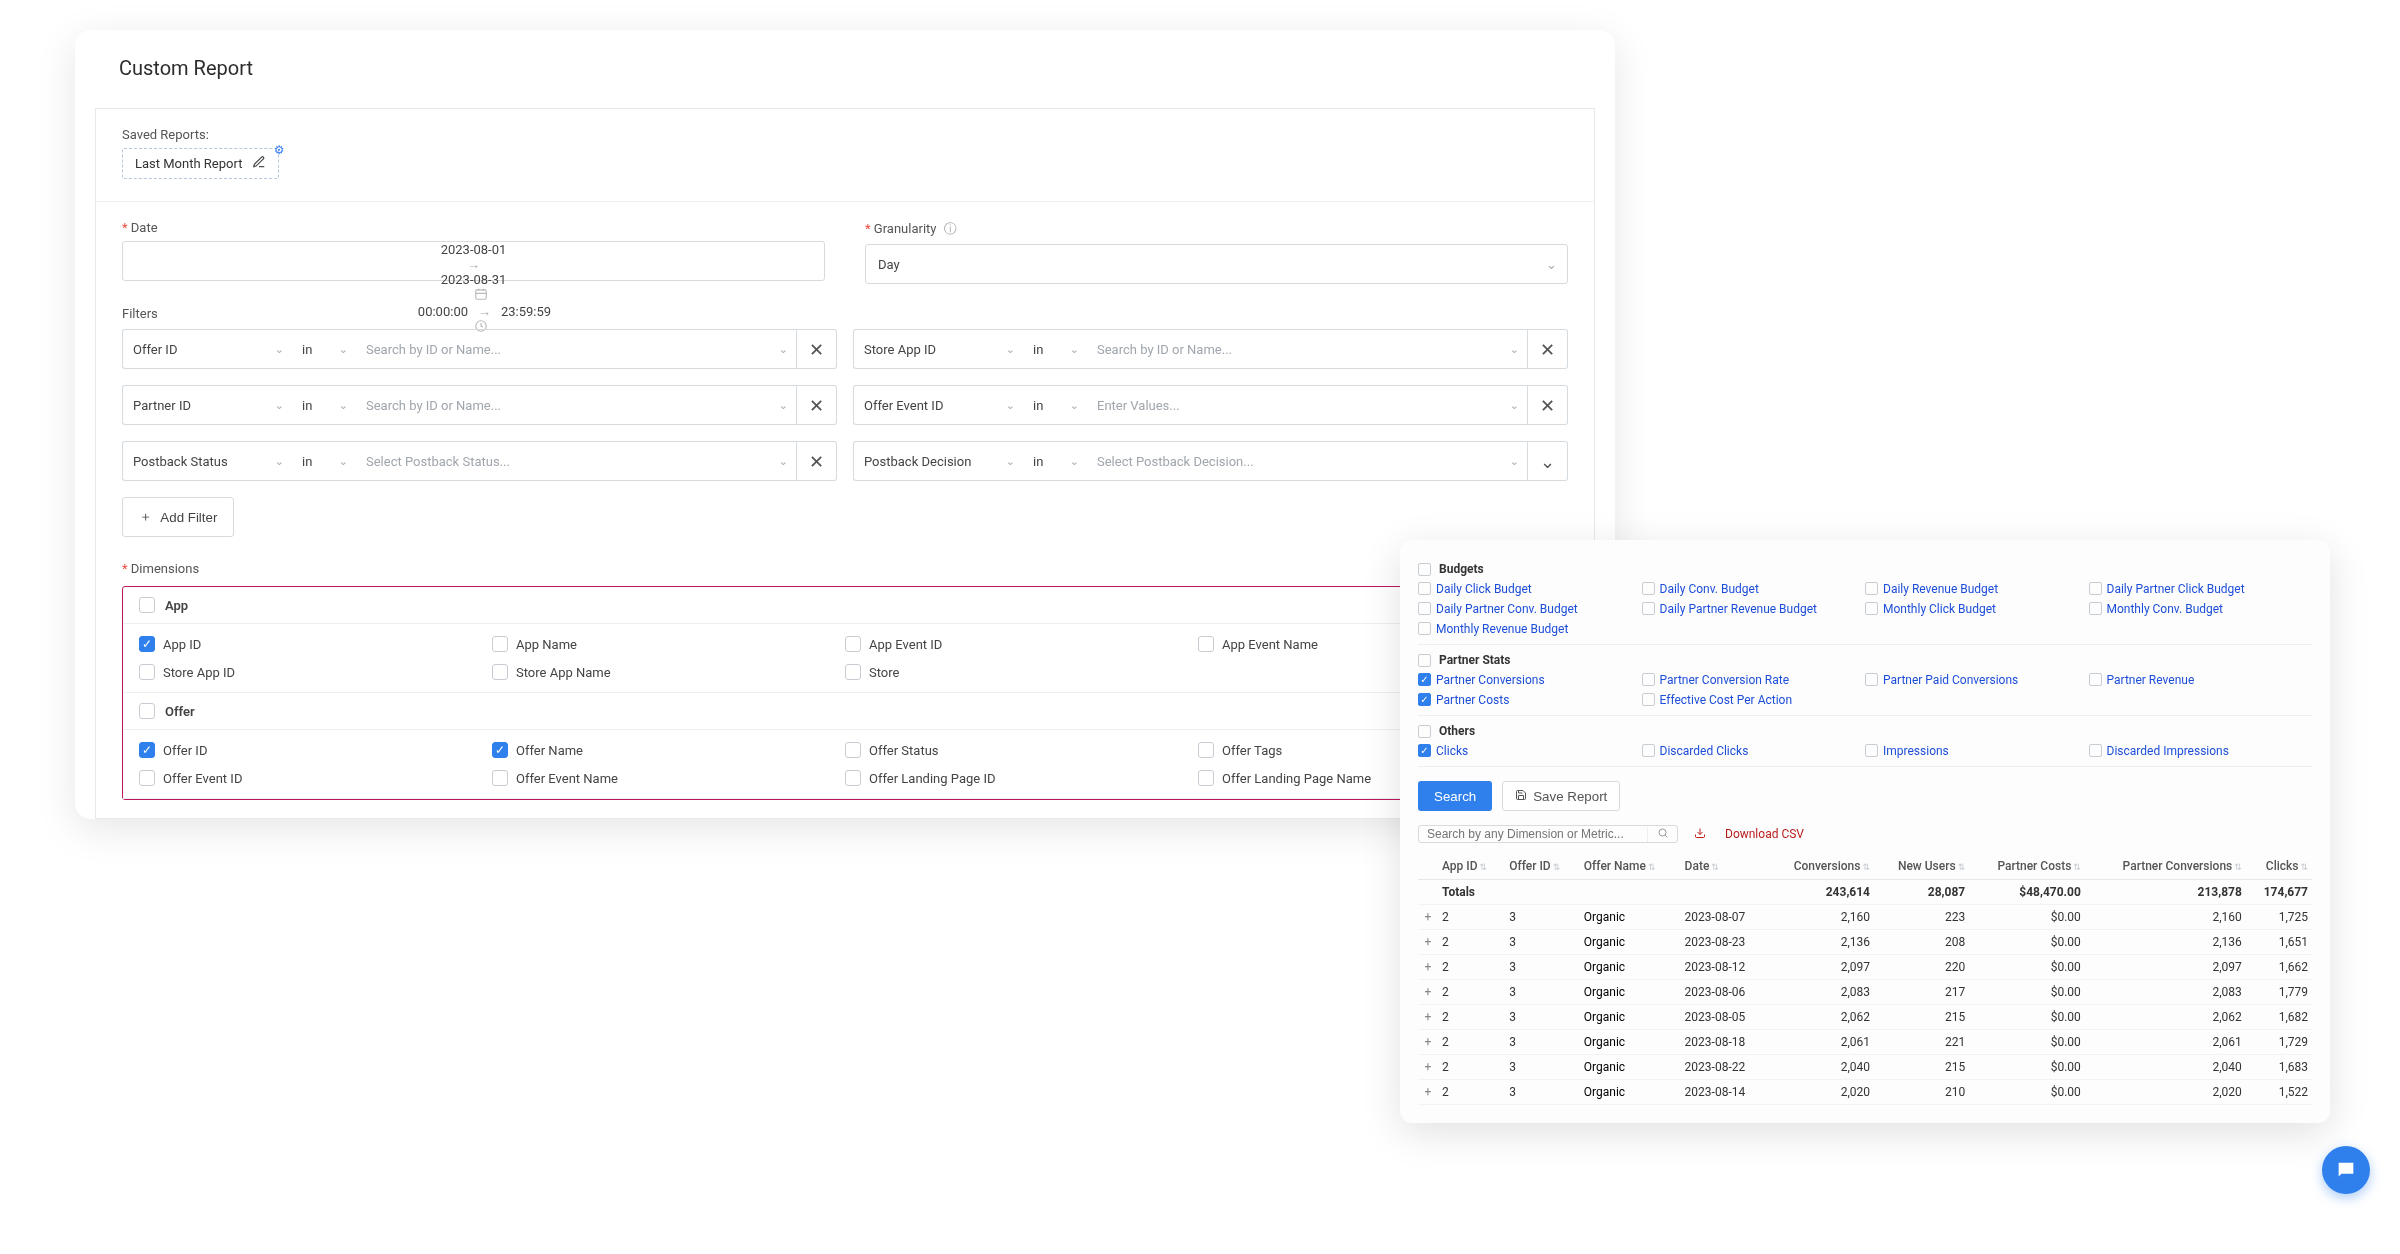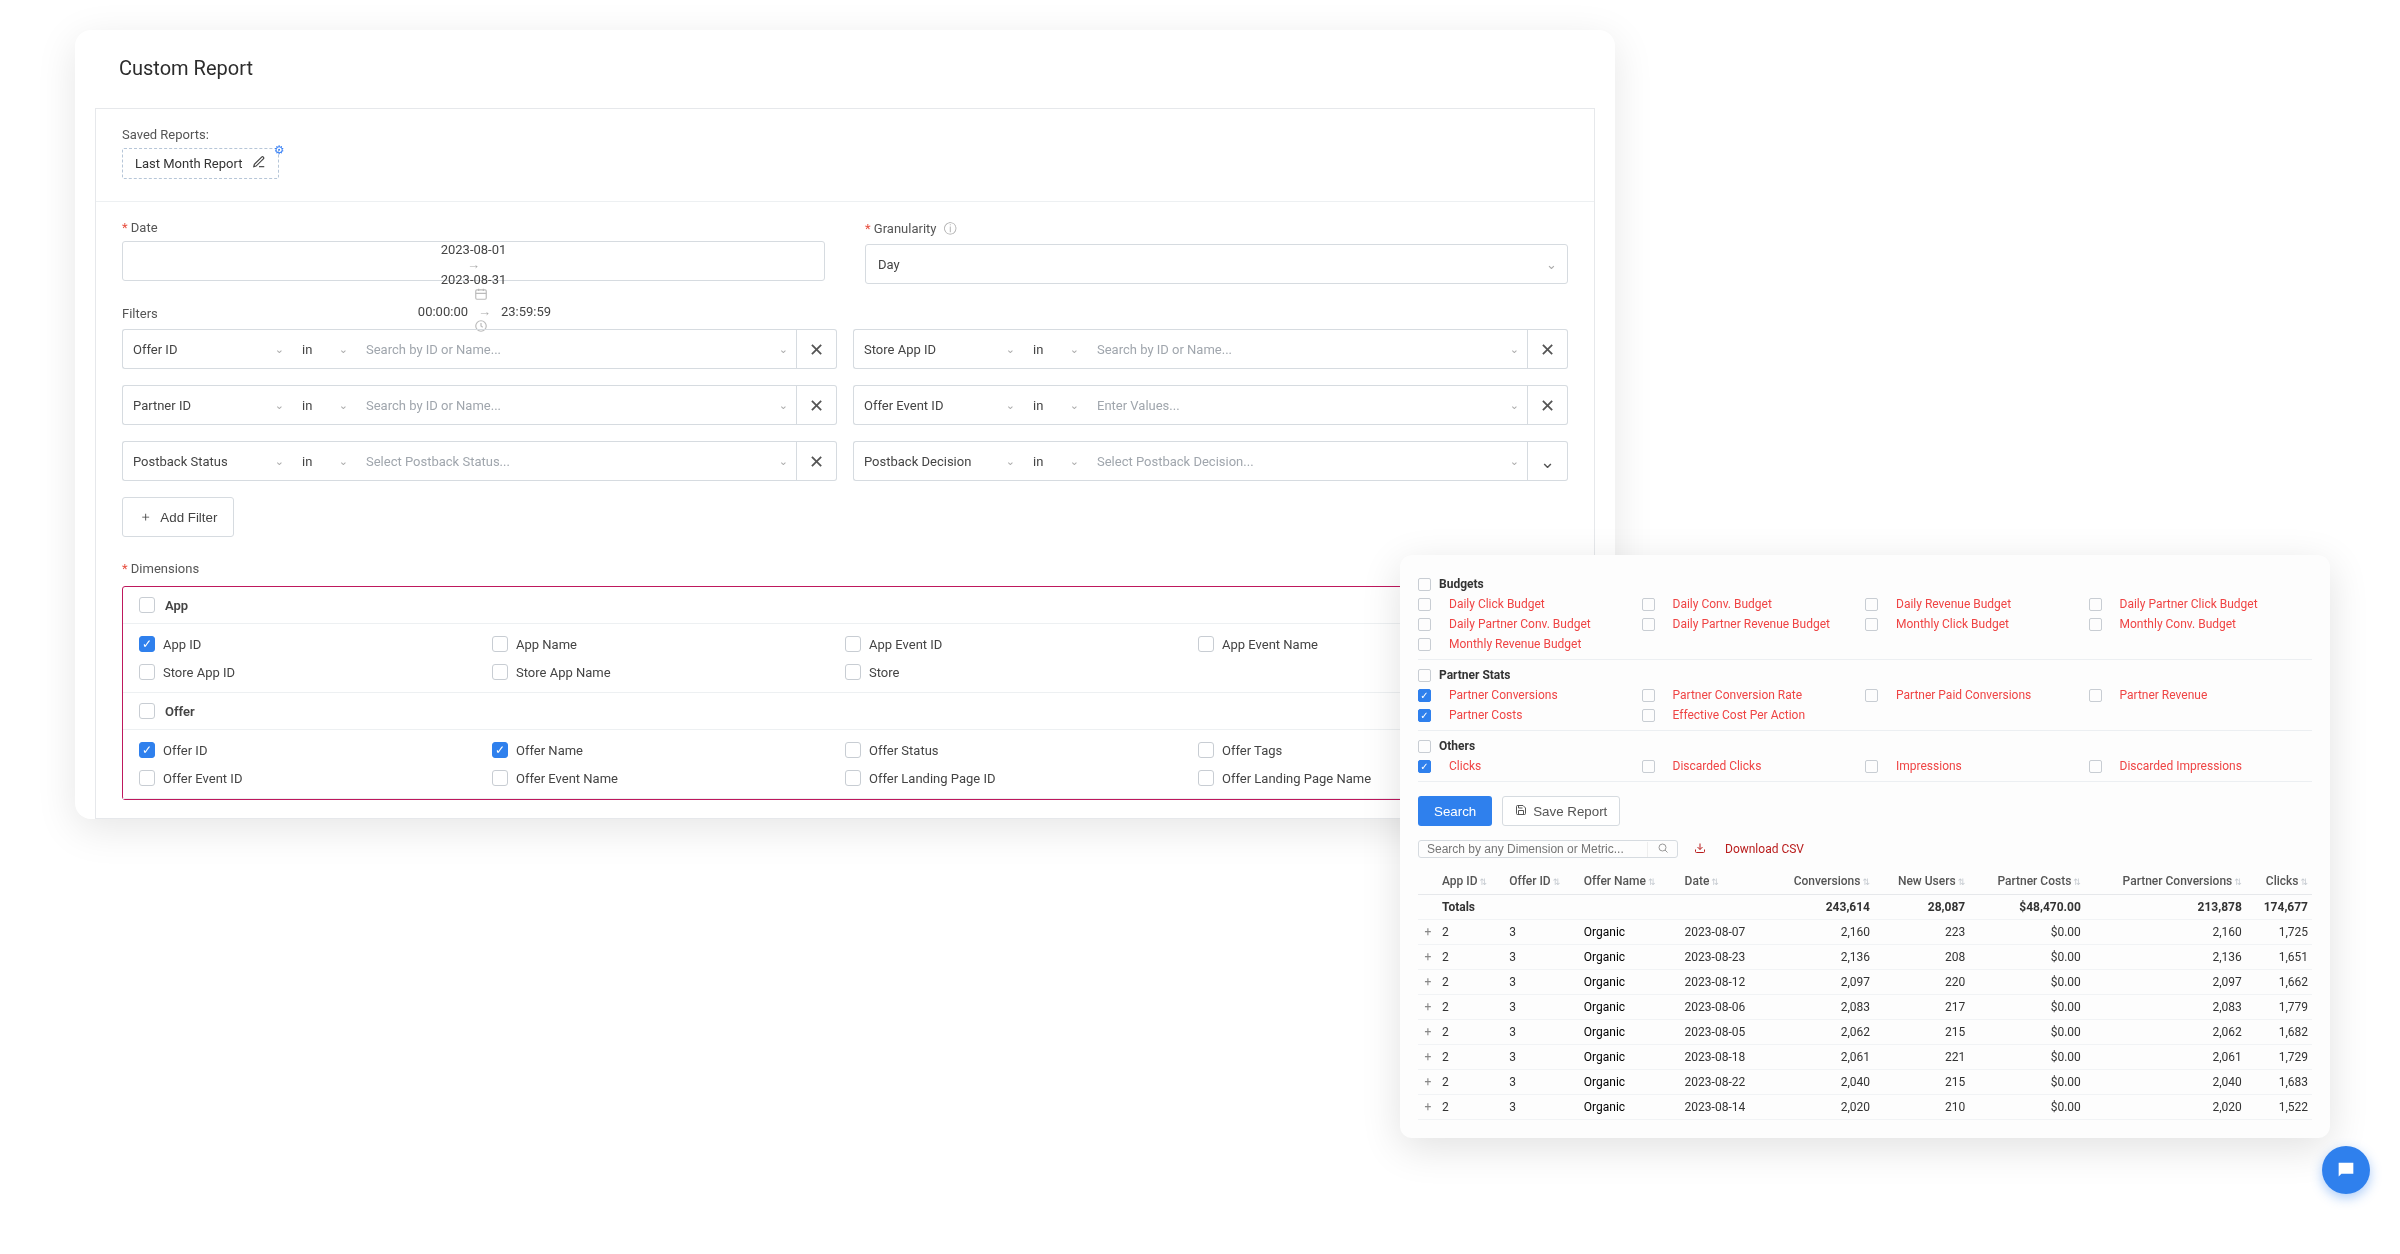--- a/index.html
+++ b/index.html
@@ -90,31 +90,31 @@
   .dim-header { padding:10px 16px; border-bottom:1px solid #edf0f2; display:flex; align-items:center; gap:10px; font-weight:600; color:#444;}
   .dim-body { padding:12px 16px; border-bottom:1px solid #edf0f2; display:grid; grid-template-columns: repeat(4, 1fr); row-gap:12px;}
   .chk { display:flex; align-items:center; gap:8px; color:#444; }
   .box { width:16px; height:16px; border:1px solid #c8cdd3; border-radius:3px; display:inline-flex; align-items:center; justify-content:center; }
   .box.checked { background:#2f80ed; border-color:#2f80ed; }
   .box.checked::after { content:"✓"; color:#fff; font-size:12px; line-height:1;}
 
   
   .card2 {
     position: absolute;
-    left: 1400px; top: 555px;
+    left: 1400px; top: 540px;
     width: 930px;
     background: #fdfdfd;
     border-radius: 12px;
     box-shadow: 0 10px 40px rgba(0,0,0,0.12);
     padding: 14px 18px 18px 18px;
     font-size: 12px;
   }
   .mgrp-title { font-weight:700; margin:8px 0 6px 0; display:flex; align-items:center; gap:8px; color:#333;}
   .mgrid { display:grid; grid-template-columns: repeat(4, 1fr); row-gap:6px; margin-bottom:2px;}
-  .mchk { display:flex; align-items:flex-end; gap:18px; color:#ef4444; }
+  .mchk { display:flex; align-items:flex-start; gap:5px; color:#1d4ed8; }
   .sbox { width:13px; height:13px; border:1px solid #c8cdd3; border-radius:2px; display:inline-flex; align-items:center; justify-content:center;}
   .sbox.checked { background:#2f80ed; border-color:#2f80ed;}
   .sbox.checked::after { content:"✓"; color:#fff; font-size:10px; line-height:1;}
   .hr { height:1px; background:#eceff2; margin:8px 0;}
   .act-row { display:flex; gap:10px; margin:14px 0;}
   .btn-primary { background:#2f80ed; color:#fff; border:none; border-radius:3px; height:30px; padding:0 16px; cursor:pointer;}
   .btn-secondary { background:#fff; color:#555; border:1px solid #d6dbe0; border-radius:3px; height:30px; padding:0 12px; cursor:pointer; display:inline-flex; align-items:center; gap:6px;}
   .util-row { display:flex; align-items:center; gap:16px; margin-bottom:10px;}
   .srch { display:flex; align-items:center; border:1px solid #d6dbe0; border-radius:3px; height:18px; width:260px;}
   .srch input { border:none; outline:none; flex:1; padding:0 8px; font-size:12px; color:#555; background:transparent;}

